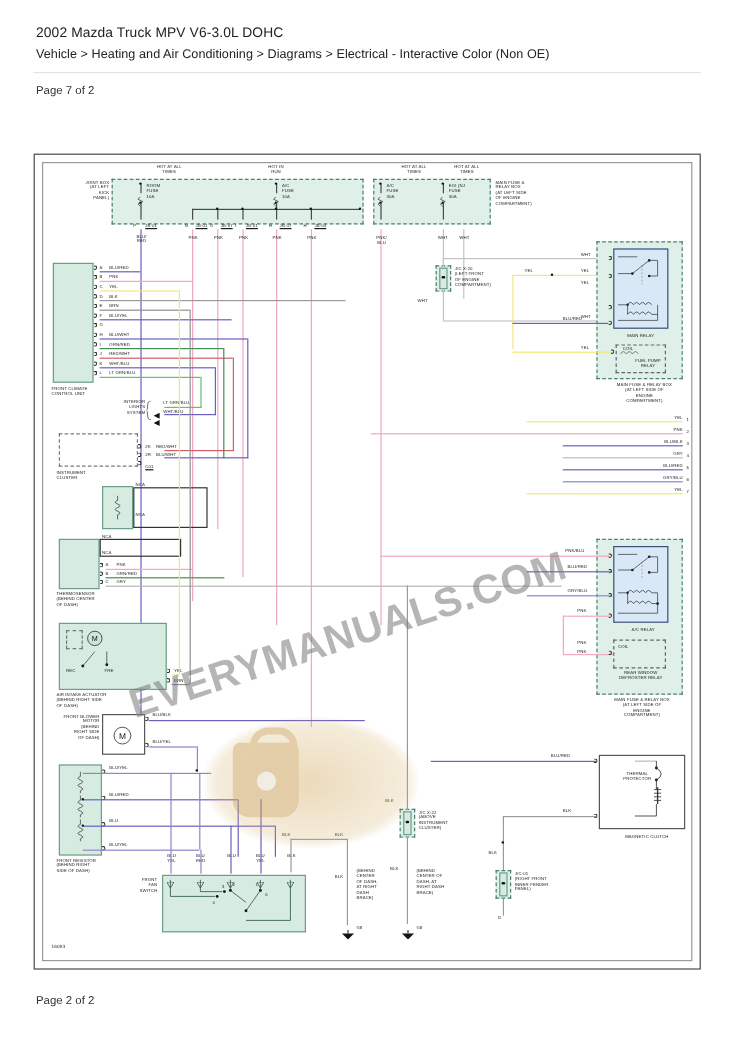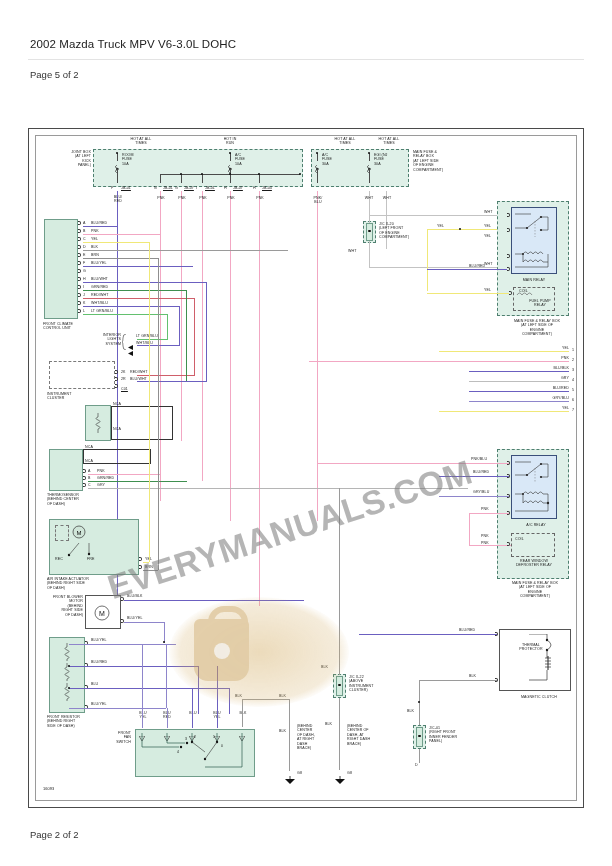--- a/index.html
+++ b/index.html
@@ -8,21 +8,21 @@
     width: 612px; height: 866px;
     background: #ffffff;
     font-family: "Liberation Sans", sans-serif;
     color: #222;
     overflow: hidden;
     position: relative;
   }
   .page { position:relative; width:612px; height:866px; }
 
   
-  .hdr { padding: 38px 30px 0 30px; }
+  .hdr { padding: 22px 30px 0 30px; }
   .hdr .veh { font-size: 11.5px; color:#222; letter-spacing:0.1px; }
   .hdr .crumb { font-size: 10.5px; color:#222; margin-top:5px; letter-spacing:0.05px;}
   .hdr .title { font-size: 14px; margin-top: 11px; color:#333; letter-spacing:0.1px;}
   .hdr .title .accent { color:#5b8fc7; }
   .rule { height:1px; background:#e3e3e3; margin: 9px 28px 0 28px; }
   .pagelabel { font-size:9.5px; color:#333; padding: 9px 0 0 30px; }
   .pagelabel.bottom { position:absolute; left:0; top:820px; }
 
   
   .diagram {
@@ -88,23 +88,24 @@
     background:#e8e0d2; border-radius:50%;
   }
 </style>
 </head>
 <body>
 
 <div class="page">
 
   <div class="hdr">
     <div class="veh">2002 Mazda Truck MPV V6-3.0L DOHC</div>
+    <div class="crumb">Vehicle &gt; Heating and Air Conditioning &gt; Diagrams &gt; Electrical - Interactive Color (Non OE)</div>
   </div>
   <div class="rule"></div>
-  <div class="pagelabel">Page 5 of 2</div>
+  <div class="pagelabel">Page 7 of 2</div>
   <div class="pagelabel bottom">Page 2 of 2</div>
 
   <div class="diagram">
     <div class="inner"></div>
 
     <div class="w wv" style="left:131px;top:62px;height:310px;background:#f2a7c3;width:1.2px;"></div>
     <div class="w wv" style="left:152px;top:62px;height:250px;background:#f2a7c3;width:1.2px;"></div>
     <div class="w wv" style="left:173px;top:62px;height:290px;background:#f2a7c3;width:1.2px;"></div>
     <div class="w wv" style="left:201px;top:62px;height:330px;background:#f2a7c3;width:1.2px;"></div>
     <div class="w wv" style="left:230px;top:62px;height:415px;background:#f2a7c3;width:1.2px;"></div>

